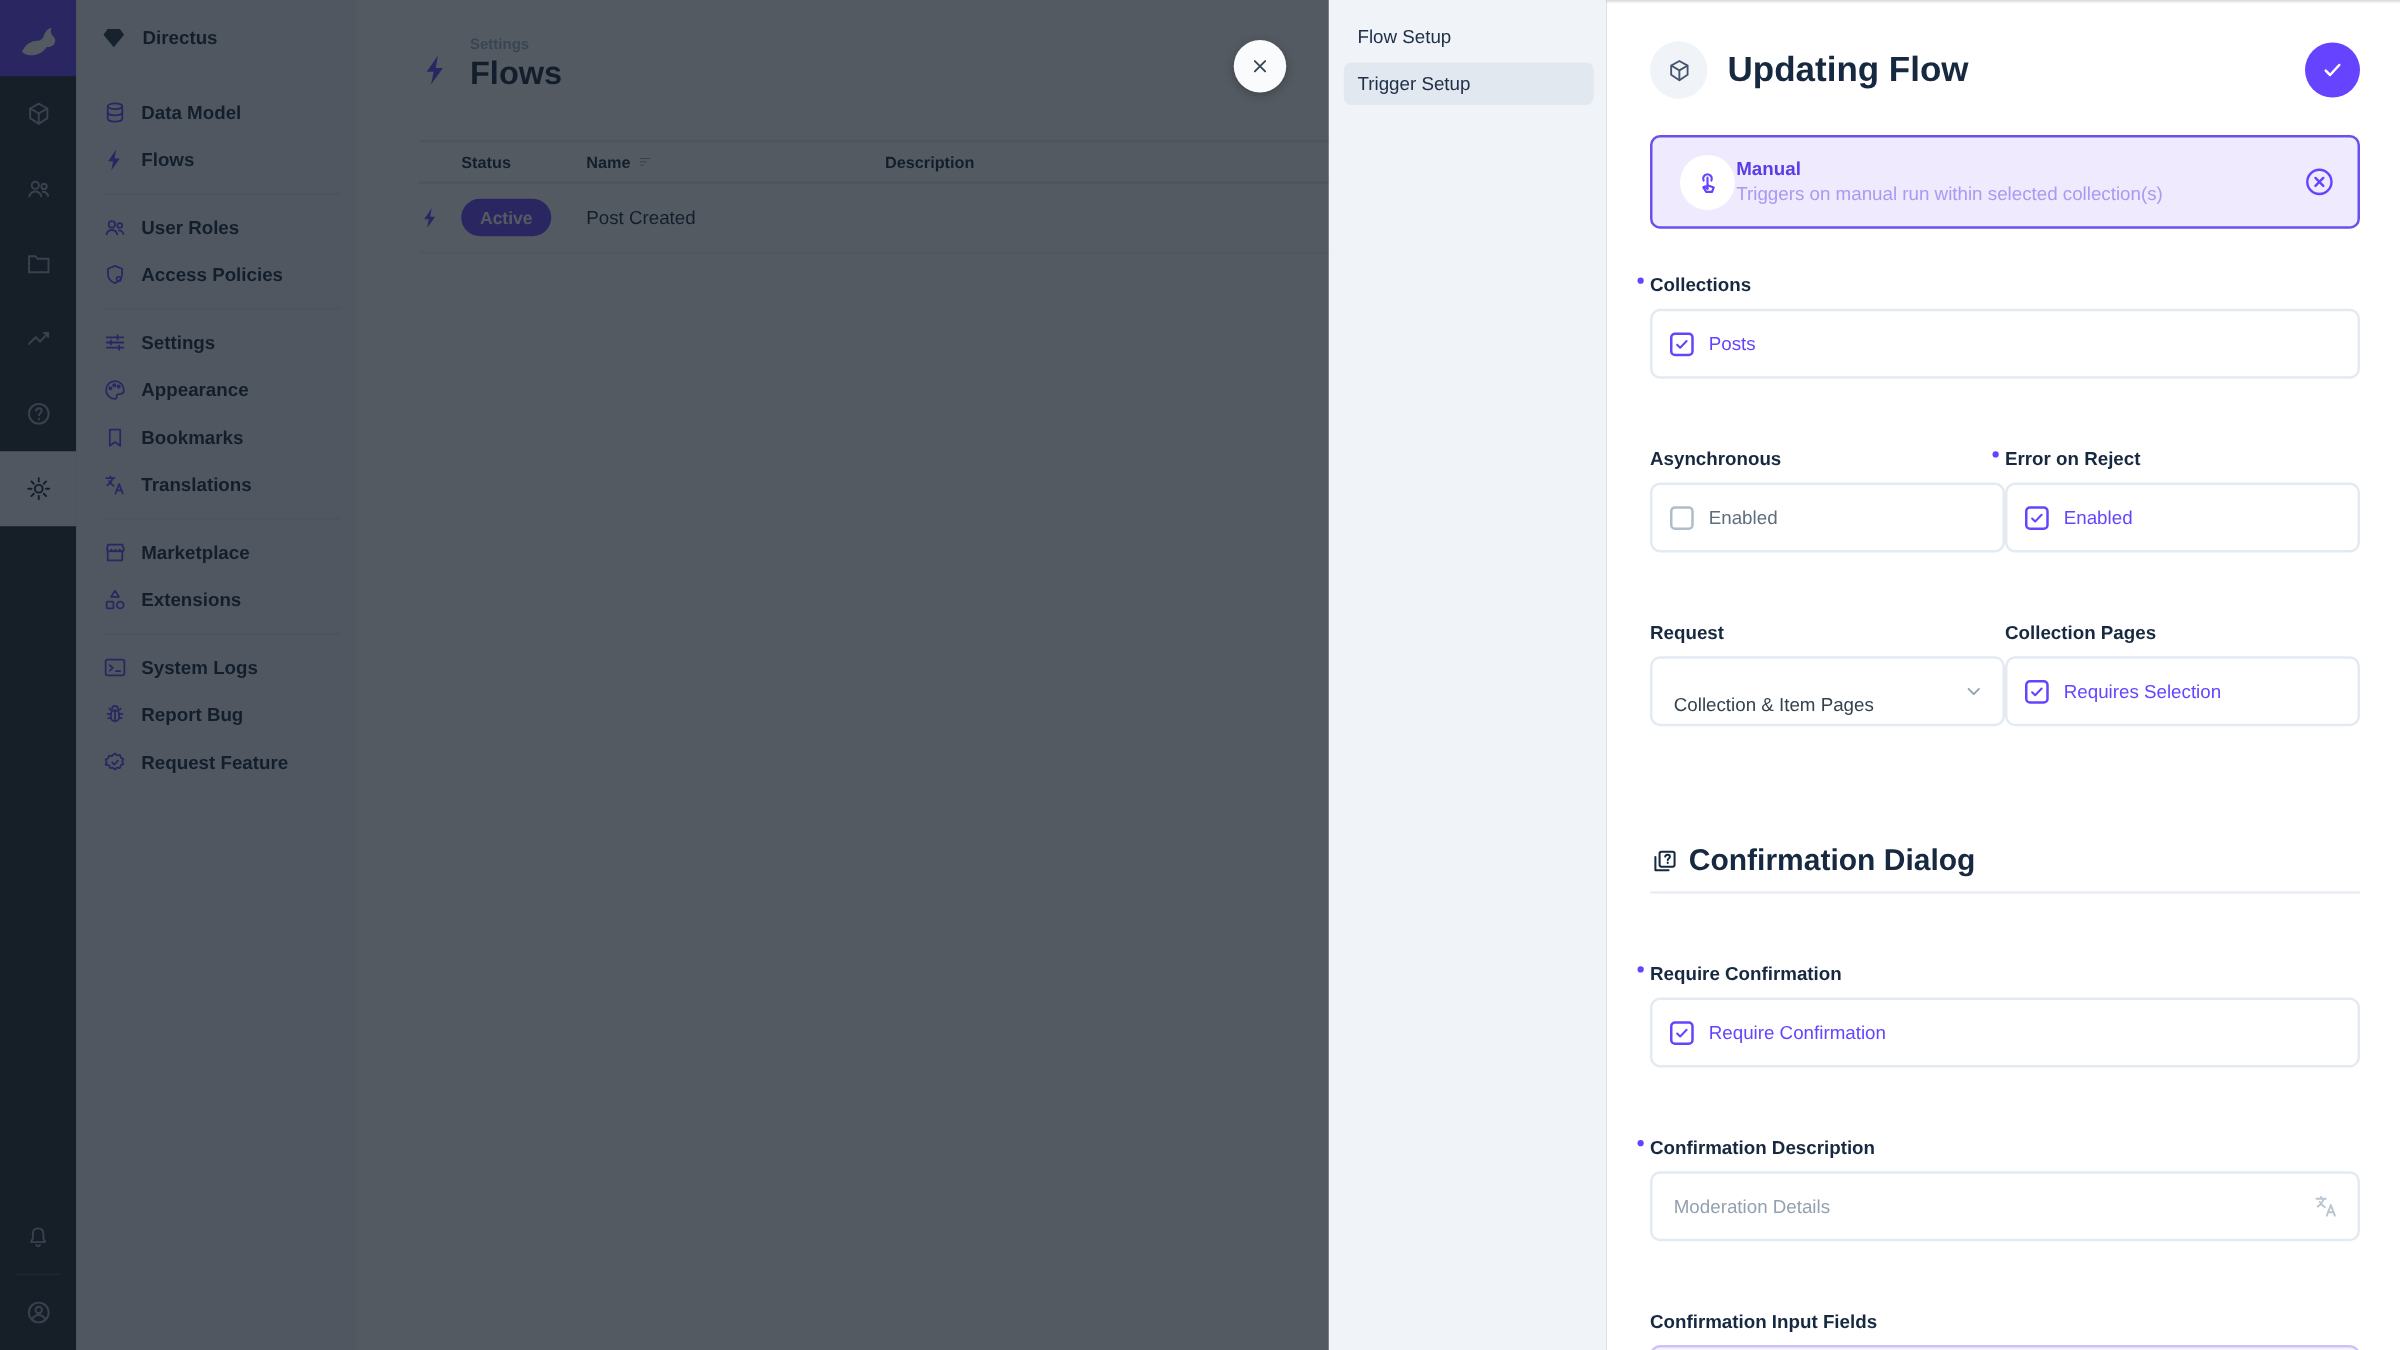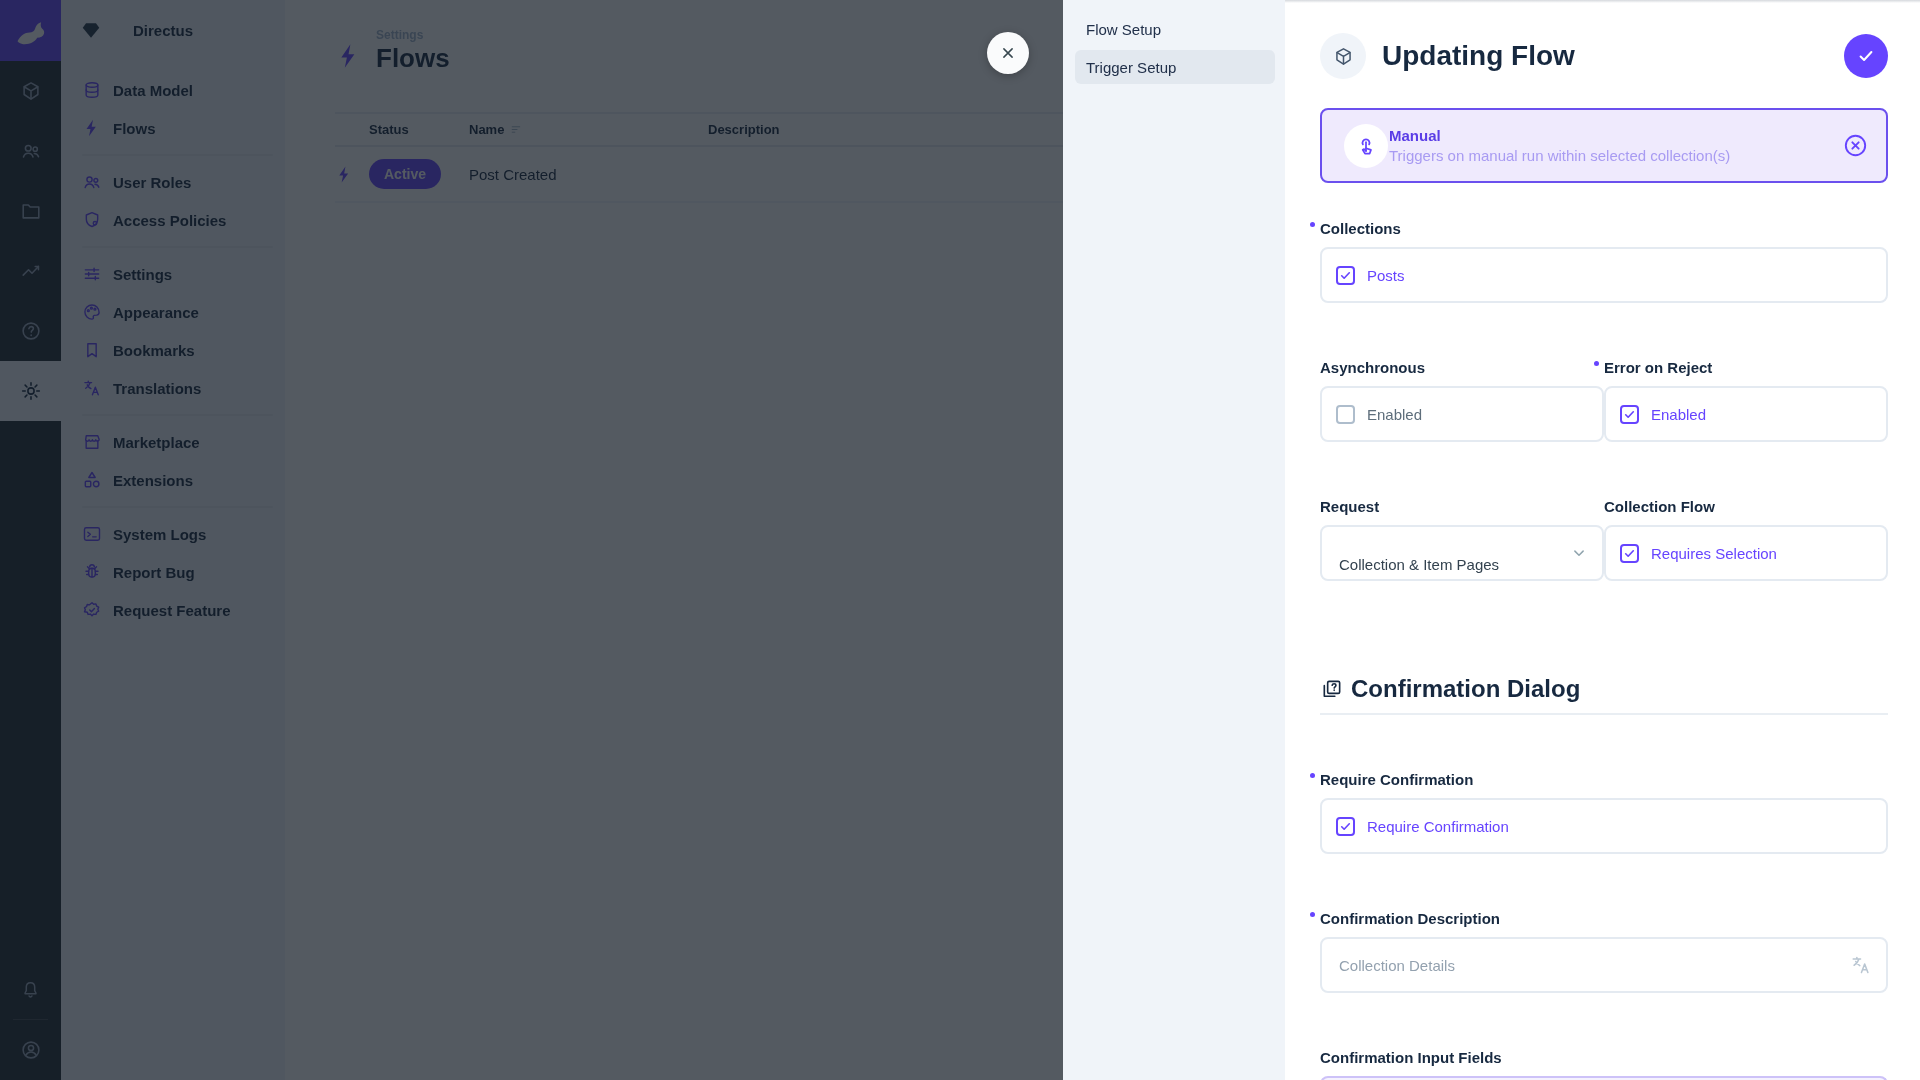--- a/index.html
+++ b/index.html
@@ -14,21 +14,21 @@
   .module-bar { position:absolute; left:0; top:0; width:61px; height:1080px; background:#222B35; z-index:1; }
   .logo-tile { width:61px; height:61px; background:#6644FF; display:flex; align-items:center; justify-content:center; }
   .module-cell { width:61px; height:60px; display:flex; align-items:center; justify-content:center; color:#9AA8BC; cursor:pointer; }
   .module-cell.active { background:#F0F4F9; color:#172940; }
   .module-footer { position:absolute; bottom:0; left:0; width:61px; }
   .module-footer .module-cell { height:60px; }
   .module-divider { height:1px; background:rgba(255,255,255,0.14); margin:0 13px; }
 
   
   .nav-sidebar { position:absolute; left:61px; top:0; width:224px; height:1080px; background:#F0F4F9; z-index:1; }
-  .project-header { height:60px; display:flex; align-items:center; padding-left:19px; gap:31px; color:#25364A; }
+  .project-header { height:60px; display:flex; align-items:center; padding-left:19px; gap:12px; color:#25364A; }
   .project-name { font-size:15px; font-weight:700; color:#172940; }
   .nav-list { padding-top:11px; }
   .nav-item { height:38px; display:flex; align-items:center; padding-left:21px; gap:11px; cursor:pointer; }
   .nav-item .nico { color:#6644FF; }
   .nav-label { font-size:15px; font-weight:600; color:#172940; }
   .nav-hr { height:16px; position:relative; }
   .nav-hr::after { content:""; position:absolute; left:21px; right:12px; top:7px; height:2px; background:#E4EAF1; border-radius:1px; }
 
   
   .content { position:absolute; left:285px; top:0; right:0; height:1080px; background:#fff; z-index:1; padding:28px 0 0 50px; }
@@ -461,21 +461,21 @@
           <div class="box select-box">
             <span class="select-value">Collection &amp; Item Pages</span>
             <span class="chev">
                 <svg class="ic" width="18" height="18" viewBox="0 0 24 24" style="stroke-width:2">
                   <path d="M6.5 9.5 12 15l5.5-5.5"></path>
                 </svg>
               </span>
           </div>
         </div>
         <div class="half">
-          <div class="field-label">Collection Flow</div>
+          <div class="field-label">Collection Pages</div>
           <div class="box">
             <span class="cb">
                 <svg class="ic" width="13" height="13" viewBox="0 0 24 24" style="stroke-width:3">
                   <path d="M5 12.5l4.5 4.5L19 7"></path>
                 </svg>
               </span>
             <span class="cb-label">Requires Selection</span>
           </div>
         </div>
       </div>
@@ -500,21 +500,21 @@
                 <path d="M5 12.5l4.5 4.5L19 7"></path>
               </svg>
             </span>
           <span class="cb-label">Require Confirmation</span>
         </div>
       </div>
 
       <div class="field">
         <div class="field-label req">Confirmation Description</div>
         <div class="box input-box">
-          <span class="input-value">Collection Details</span>
+          <span class="input-value">Moderation Details</span>
           <span class="translate-suffix">
             <svg class="ic" width="22" height="22" viewBox="0 0 24 24">
                 <path d="M3.5 5.5h8M7.5 3.8v1.7M9.8 5.5C9 8.3 6.8 10.8 4.5 12.3M6.3 8.2c.9 1.9 2.4 3.4 4.4 4.5"></path>
                 <path d="M12.5 20.2 16 11l3.5 9.2M13.8 17.2h4.4"></path>
               </svg>
           </span>
         </div>
       </div>
 
       <div class="field">

